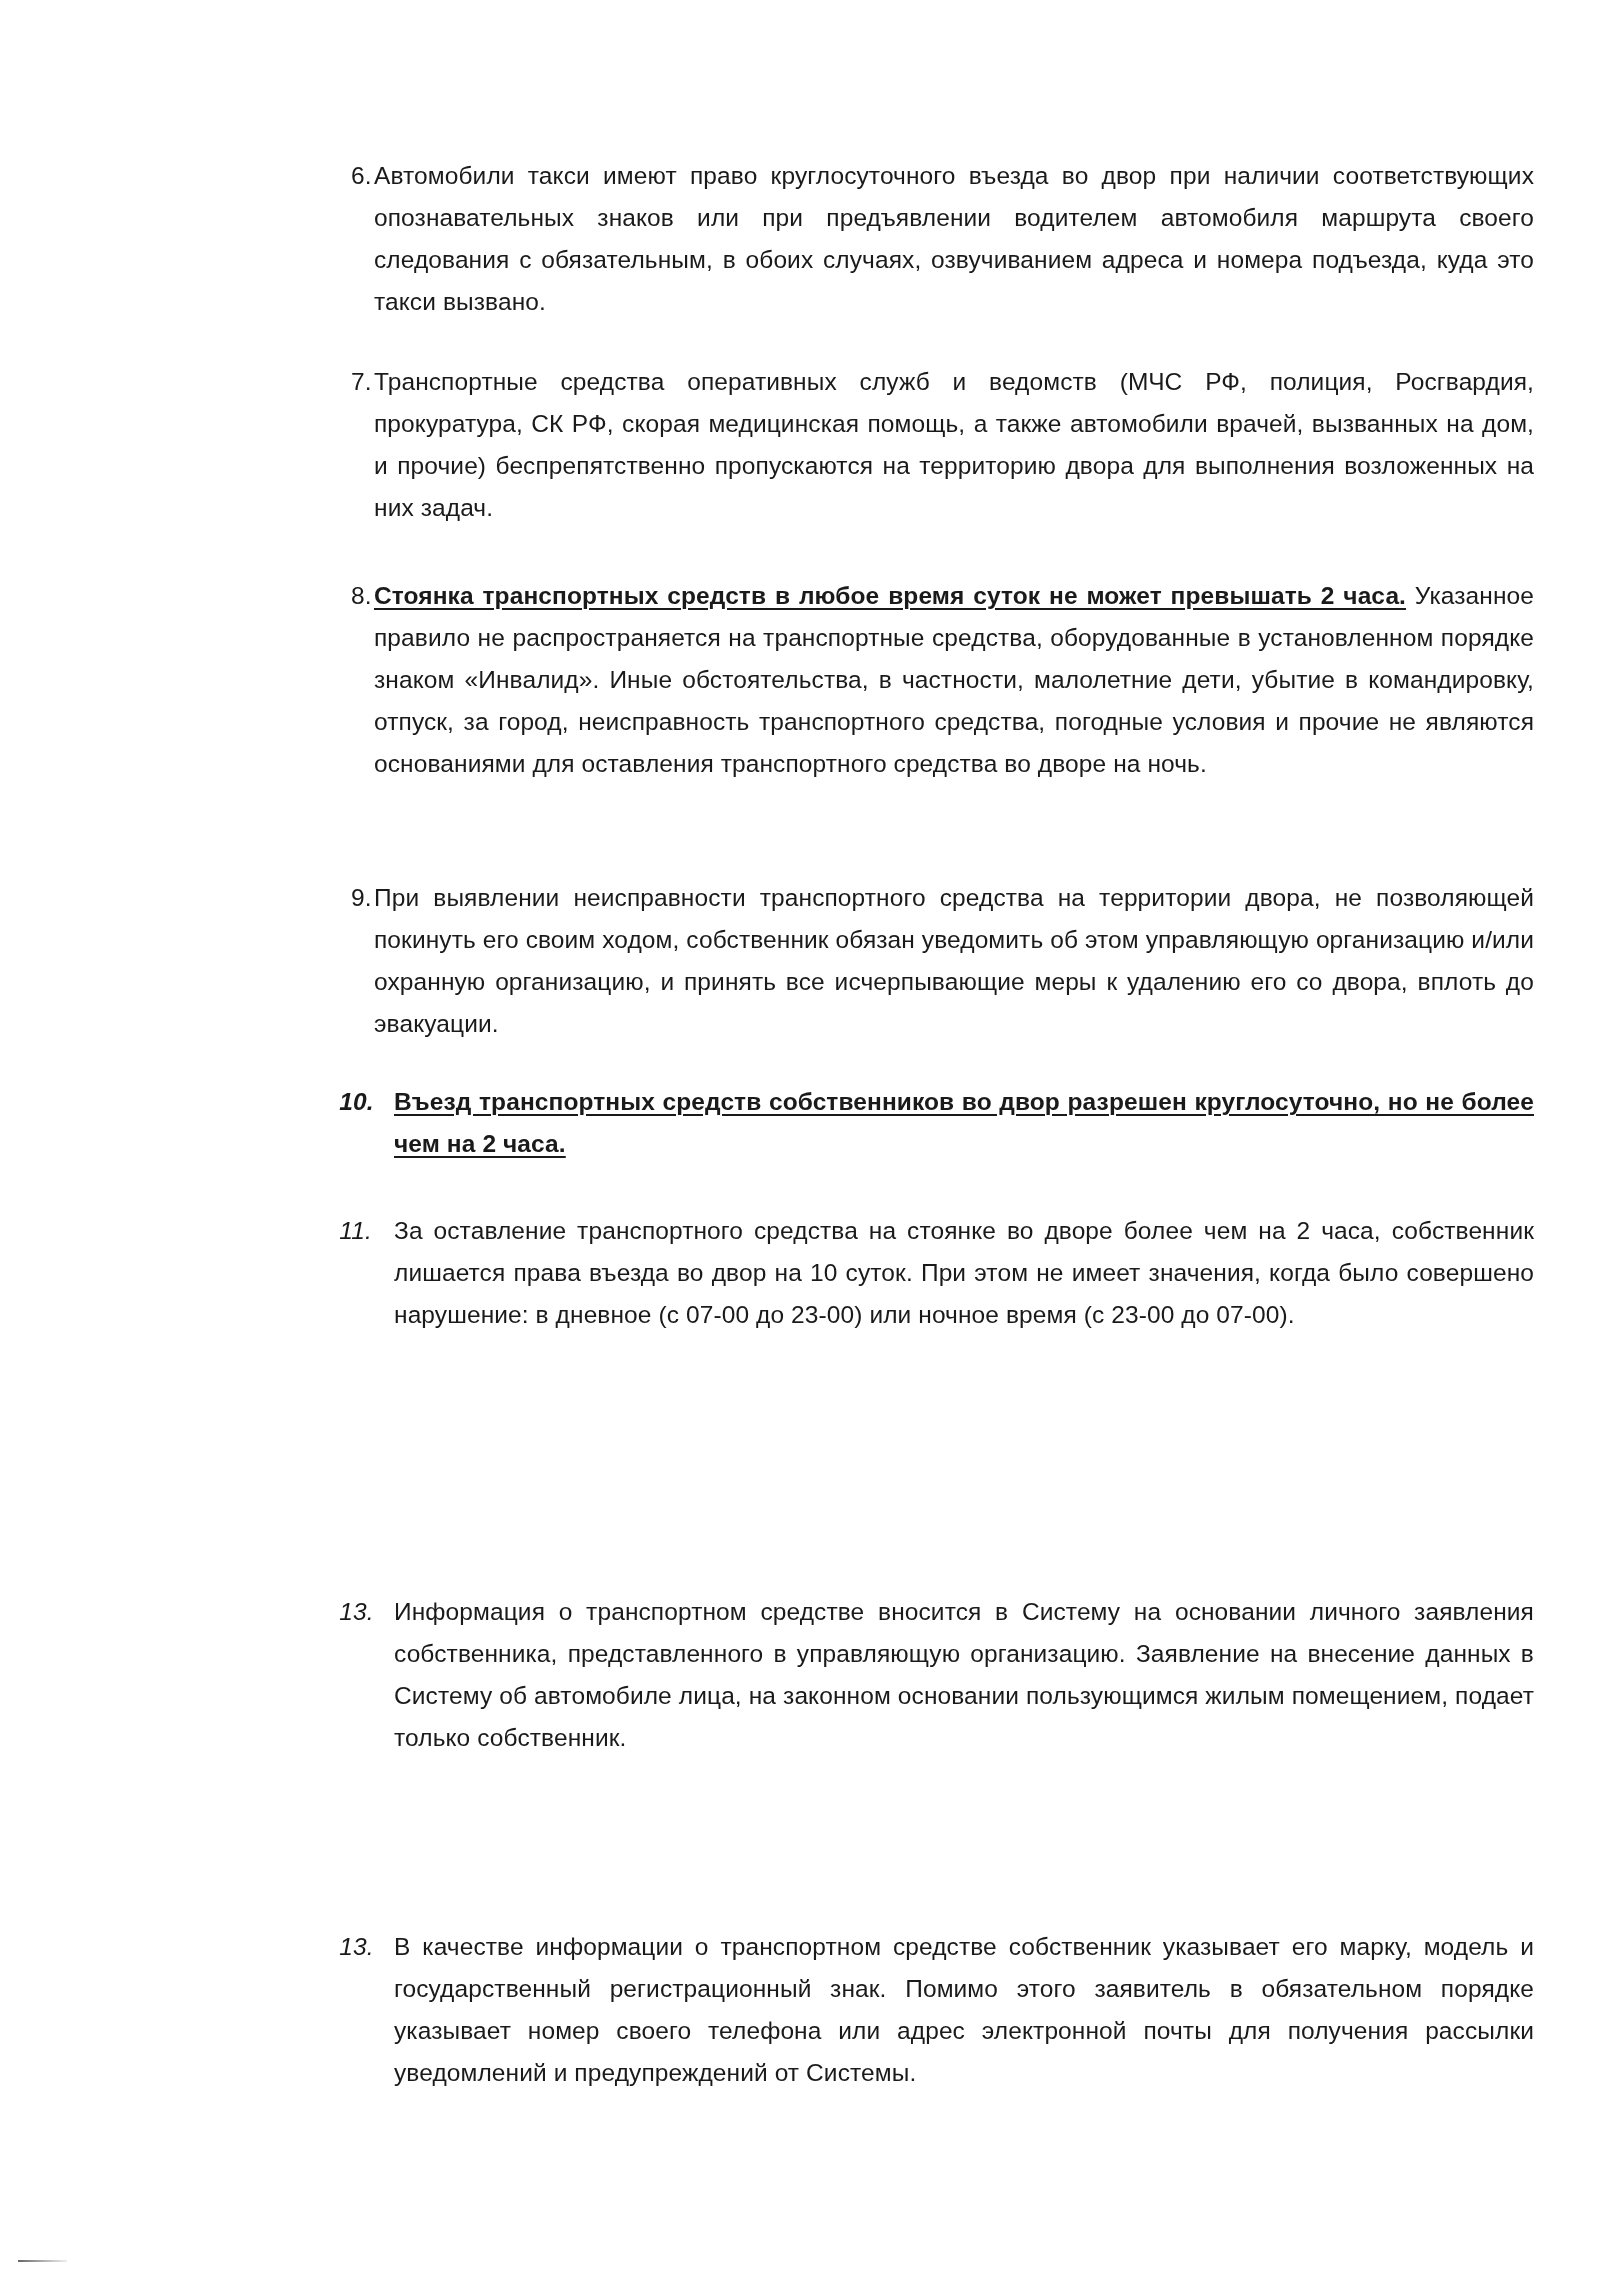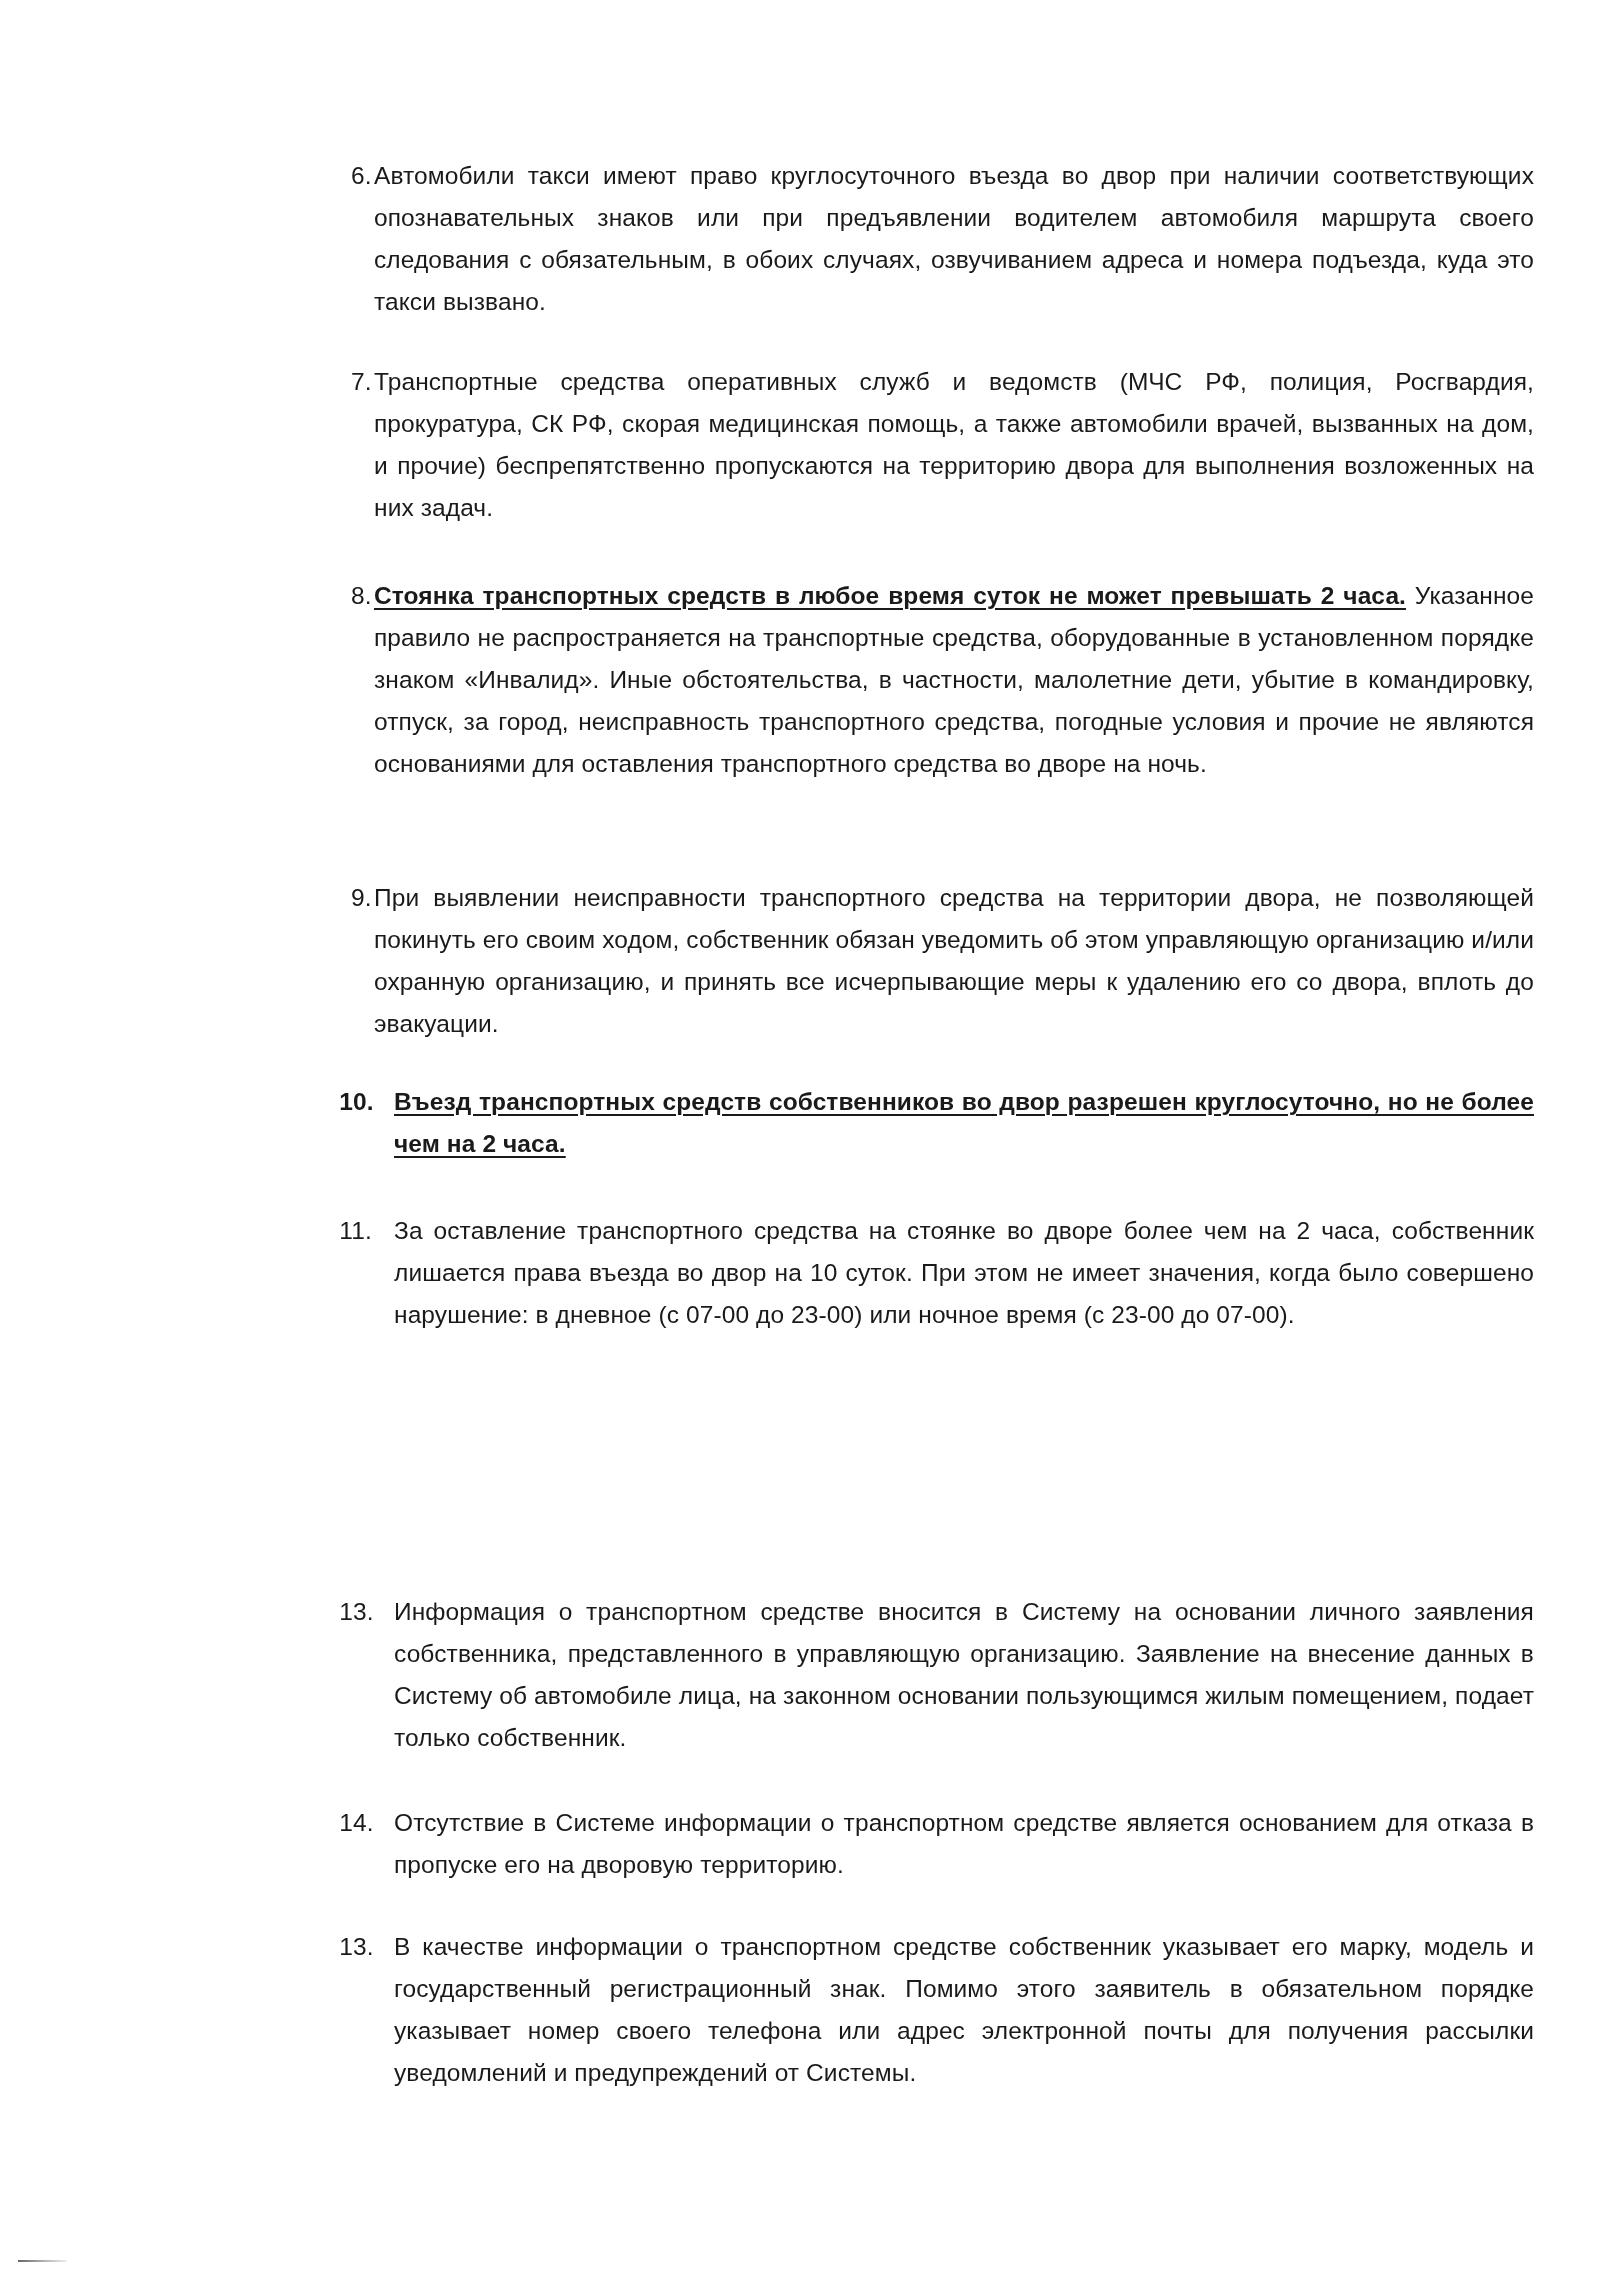--- a/index.html
+++ b/index.html
@@ -36,20 +36,21 @@
       position: absolute;
       left: -2px;
       top: 0;
       width: 49px;
     }
     .item .body {
       margin-left: 21px;
     }
     .item.two-digit .num {
       left: -13.7px;
+      font-style: italic;
     }
     .item.two-digit .body {
       margin-left: 41px;
     }
     .emph {
       font-weight: bold;
       text-decoration: underline;
       text-decoration-thickness: 2px;
       text-underline-offset: 3.9px;
     }
@@ -99,24 +100,20 @@
     <span class="num">11.</span>
     <div class="body">За оставление транспортного средства на стоянке во дворе более чем на 2 часа, собственник лишается права въезда во двор на 10 суток. При этом не имеет значения, когда было совершено нарушение: в дневное (с 07-00 до 23-00) или ночное время (с 23-00 до 07-00).</div>
   </div>
 
 
   <div class="item two-digit" style="top:1591px;">
     <span class="num">13.</span>
     <div class="body">Информация о транспортном средстве вносится в Систему на основании личного заявления собственника, представленного в управляющую организацию. Заявление на внесение данных в Систему об автомобиле лица, на законном основании пользующимся жилым помещением, подает только собственник.</div>
   </div>
 
-  <div class="item two-digit" style="top:1802px;">
-    <span class="num">14.</span>
-    <div class="body">Отсутствие в Системе информации о транспортном средстве является основанием для отказа в пропуске его на дворовую территорию.</div>
-  </div>
 
   <div class="item two-digit" style="top:1926px;">
     <span class="num">13.</span>
     <div class="body">В качестве информации о транспортном средстве собственник указывает его марку, модель и государственный регистрационный знак. Помимо этого заявитель в обязательном порядке указывает номер своего телефона или адрес электронной почты для получения рассылки уведомлений и предупреждений от Системы.</div>
   </div>
 
   <div class="scan-mark"></div>
 </div>
 
 

